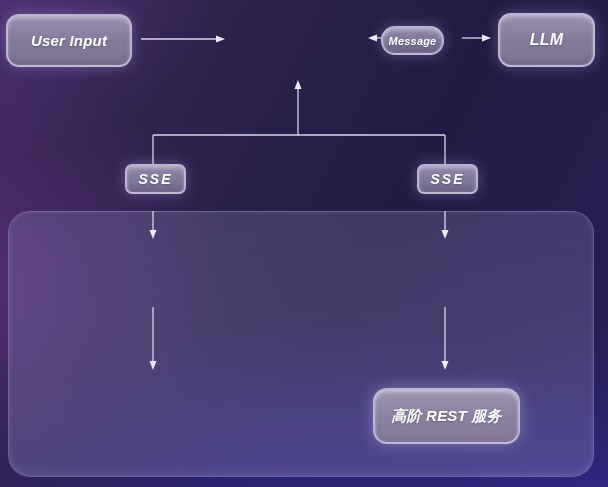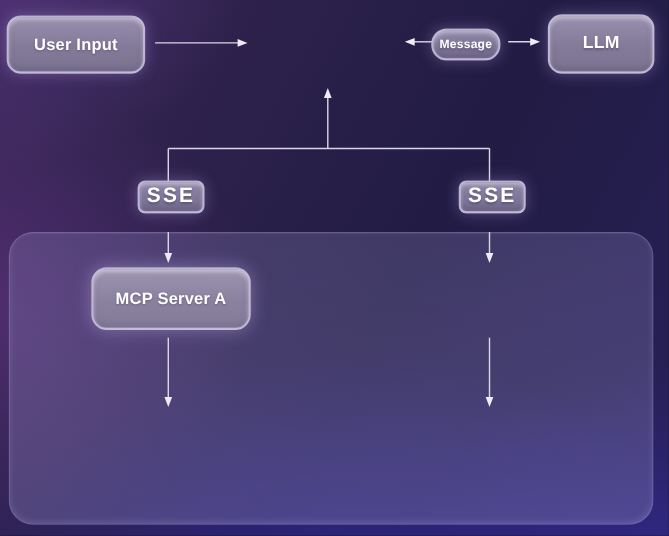--- a/index.html
+++ b/index.html
@@ -44,41 +44,42 @@
       linear-gradient(180deg, rgba(215, 208, 235, 0.42), rgba(150, 140, 180, 0.18)),
       linear-gradient(180deg, #8d8३a2 0%, #847a99 100%);
     background: linear-gradient(180deg, #988ead 0%, #837a99 55%, #7d7492 100%);
     border: 2px solid rgba(208, 202, 230, 0.75);
     box-shadow:
       0 0 14px rgba(185, 172, 235, 0.35),
       inset 0 2px 4px rgba(255, 255, 255, 0.45),
       inset 0 -3px 6px rgba(80, 70, 110, 0.35);
     text-shadow: 0 1px 2px rgba(40, 32, 60, 0.35);
     letter-spacing: 0.2px;
+    font-style: italic;
   }
   .node.big { font-size: 15px; }
   .node.badge {
     border-radius: 7px;
     font-size: 11px;
     border-width: 2px;
     background: linear-gradient(180deg, #8f86a7 0%, #746c8f 100%);
   }
-  .node.sse { font-size: 19px; letter-spacing: 2px; }
+  .node.sse { font-size: 14px; letter-spacing: 2px; }
   .node.inner {
     border-radius: 14px;
     background: linear-gradient(180deg, #9d94b1 0%, #8a819f 55%, #857c9b 100%);
     box-shadow:
       0 0 16px rgba(200, 190, 245, 0.40),
       inset 0 2px 4px rgba(255, 255, 255, 0.50),
       inset 0 -3px 6px rgba(85, 76, 115, 0.30);
   }
   
   #n-user-input   { left: 6px;   top: 14px;  width: 122px; height: 49px; }
   #n-client       { left: 236px; top: 14px;  width: 125px; height: 50px; }
-  #n-message      { left: 392px; top: 26px;  width: 59px;  height: 25px; border-radius: 14px; }
+  #n-message      { left: 381px; top: 26px;  width: 59px;  height: 25px; border-radius: 14px; }
   #n-llm          { left: 498px; top: 13px;  width: 93px;  height: 50px; font-size: 16px; }
   #n-sse-left     { left: 125px; top: 164px; width: 57px;  height: 26px; }
   #n-sse-right    { left: 417px; top: 164px; width: 57px;  height: 26px; }
   #n-mcp-a        { left: 83px;  top: 243px; width: 141px; height: 53px; }
   #n-mcp-b        { left: 374px; top: 243px; width: 142px; height: 53px; }
   #n-rest-basic   { left: 80px;  top: 388px; width: 146px; height: 52px; font-size: 15px; }
   #n-rest-adv     { left: 373px; top: 388px; width: 143px; height: 52px; font-size: 15px; }
   
   #connectors {
     position: absolute;
@@ -148,18 +149,18 @@
 
 
   <div class="node badge" id="n-message">Message</div>
 
   <div class="node big" id="n-llm">LLM</div>
 
   <div class="node badge sse" id="n-sse-left">SSE</div>
 
   <div class="node badge sse" id="n-sse-right">SSE</div>
 
-  <div class="node big inner" id="n-mcp-a">MCP Server A</div>
 
 
 
+  <div class="node big inner" id="n-rest-adv">高阶 REST 服务</div>
 
 </div>
 
 </body></html>

